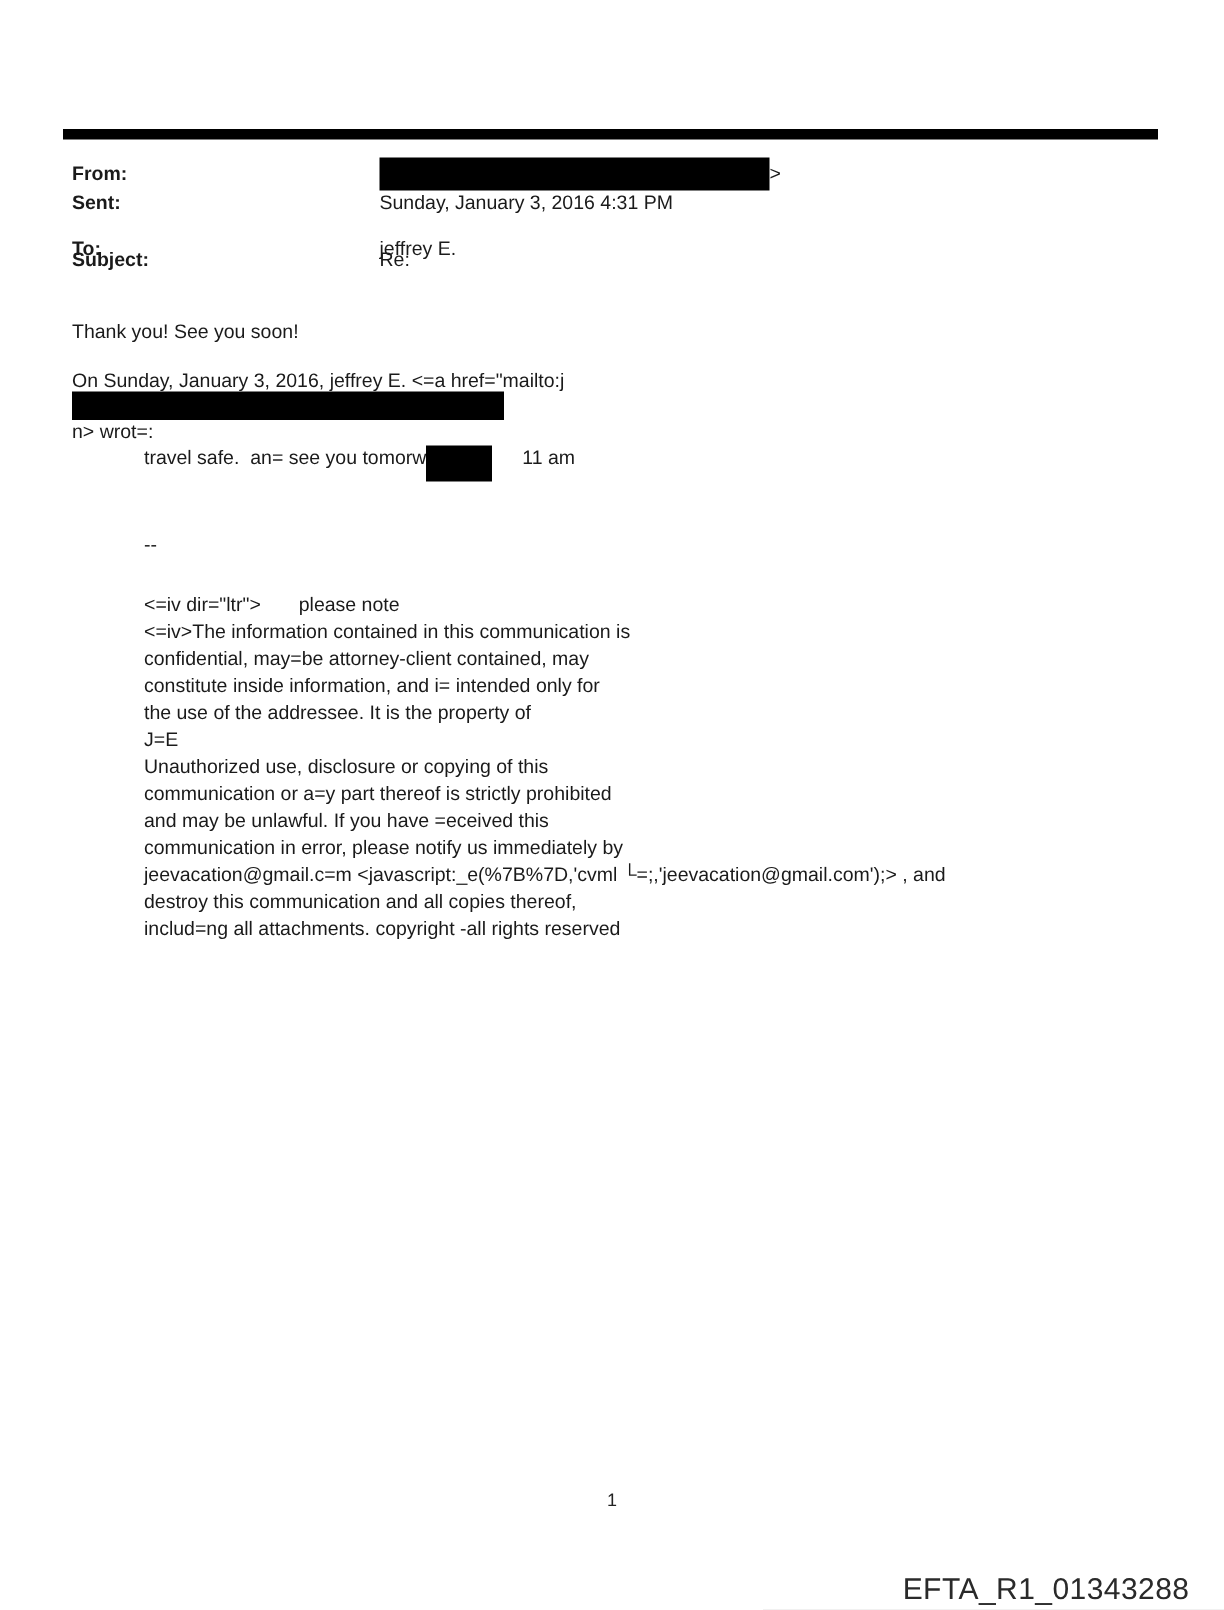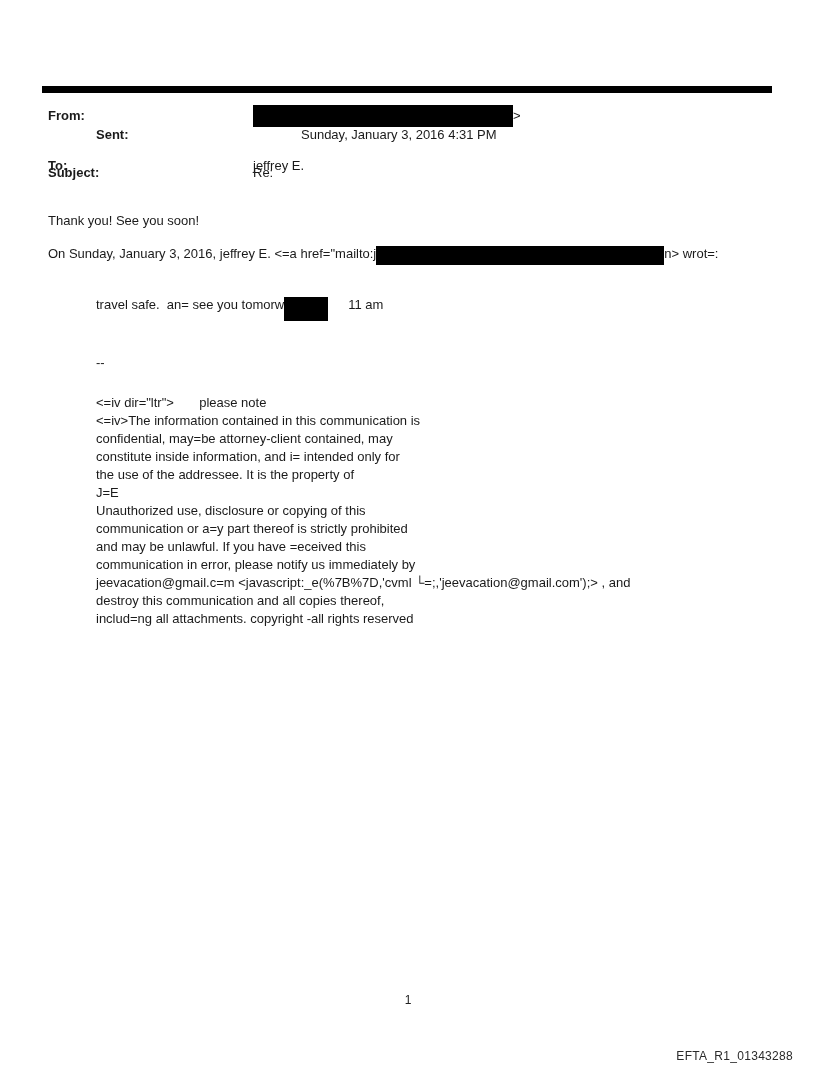--- a/index.html
+++ b/index.html
@@ -60,56 +60,56 @@
     position: absolute;
     left: 0; top: 993px;
     width: 100%;
     text-align: center;
     font-size: 12px;
     color: #222222;
   }
   .bates {
     position: absolute;
     right: 23px; top: 1049px;
-    font-size: 12px;
+    font-size: 20px;
     letter-spacing: 0.3px;
     color: #2a2a2a;
   }
   .after-gap { margin-left: 20px; }
 </style>
 </head>
 <body>
 
 <div class="page">
 
   <div class="topbar"></div>
 
   <div class="hdr-row" style="top:106px;">
     <span class="hdr-label">From:</span>
     <span class="redact redact-from"></span>
     <span class="hdr-value">&gt;</span>
   </div>
-  <div class="hdr-row" style="top:125px;margin-left:48px;">
+  <div class="hdr-row" style="top:125px;">
     <span class="hdr-label">Sent:</span>
     <span class="hdr-value">Sunday, January 3, 2016 4:31 PM</span>
   </div>
   <div class="hdr-row" style="top:156px;">
     <span class="hdr-label">To:</span>
     <span class="hdr-value">jeffrey E.</span>
   </div>
   <div class="hdr-row" style="top:163px;">
     <span class="hdr-label">Subject:</span>
     <span class="hdr-value">Re:</span>
   </div>
 
   <div class="body-line" style="left:48px; top:213px; height:19px;">
     <span>Thank you! See you soon!</span>
   </div>
 
-  <div class="body-line" style="left:48px; top:246px; height:19px;">
+  <div class="body-line" style="left:48px; top:246px; height:19px;flex-direction:column;">
     <span>On Sunday, January 3, 2016, jeffrey E. &lt;=a href="mailto:j</span>
     <span class="redact redact-quote"></span>
     <span>n&gt; wrot=:</span>
   </div>
 
   <div class="body-line" style="left:96px; top:297px; height:24px;">
     <span>travel safe.  an= see you tomorw</span>
     <span class="redact redact-small"></span>
     <span class="after-gap">11 am</span>
   </div>

